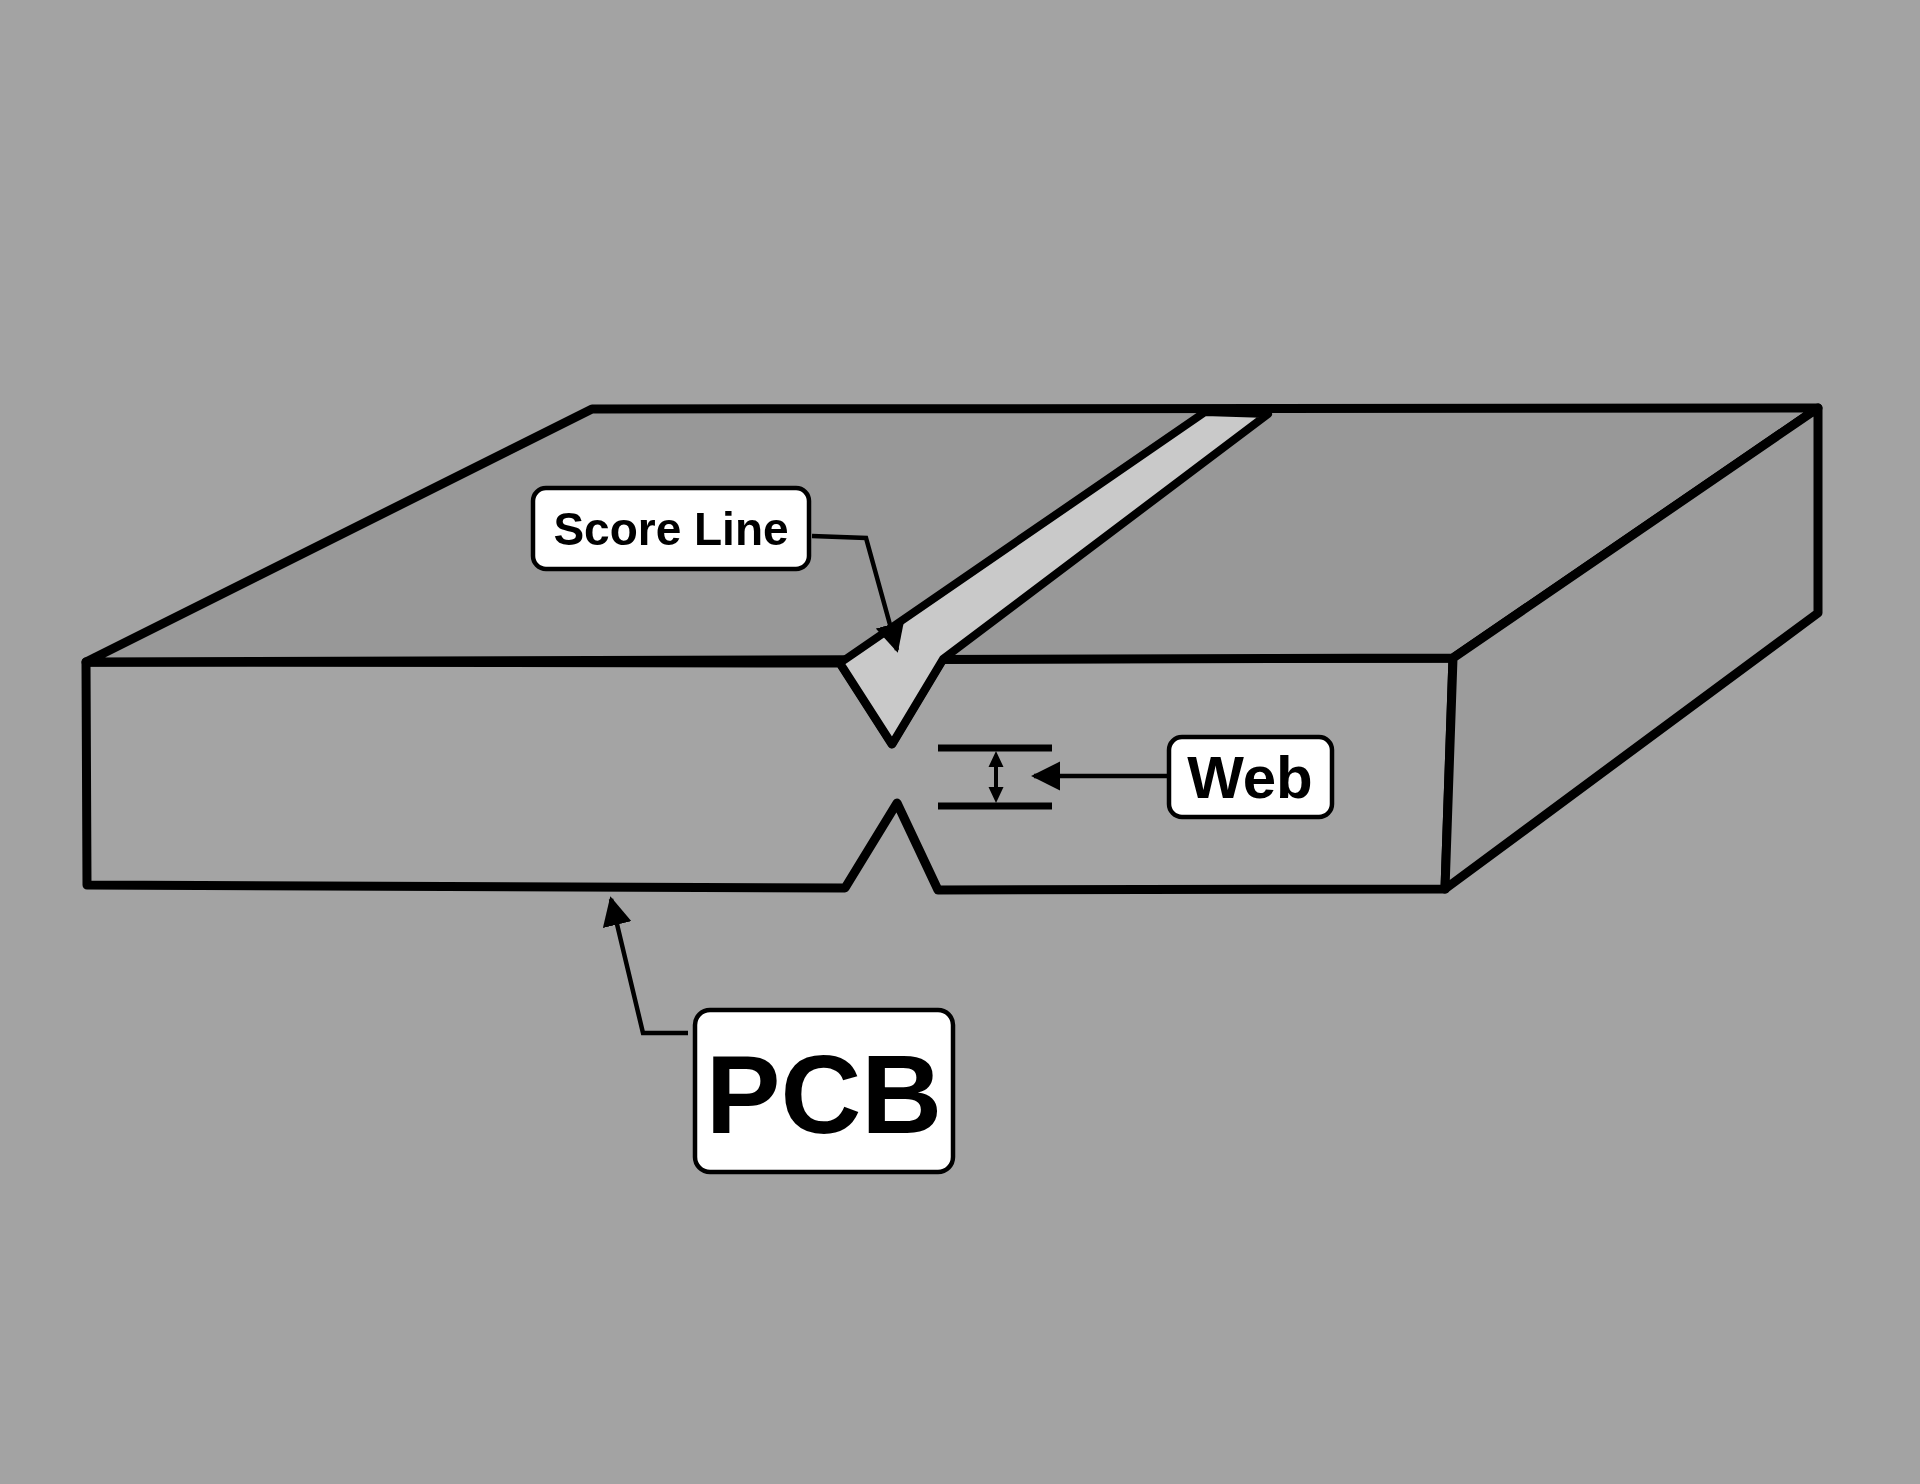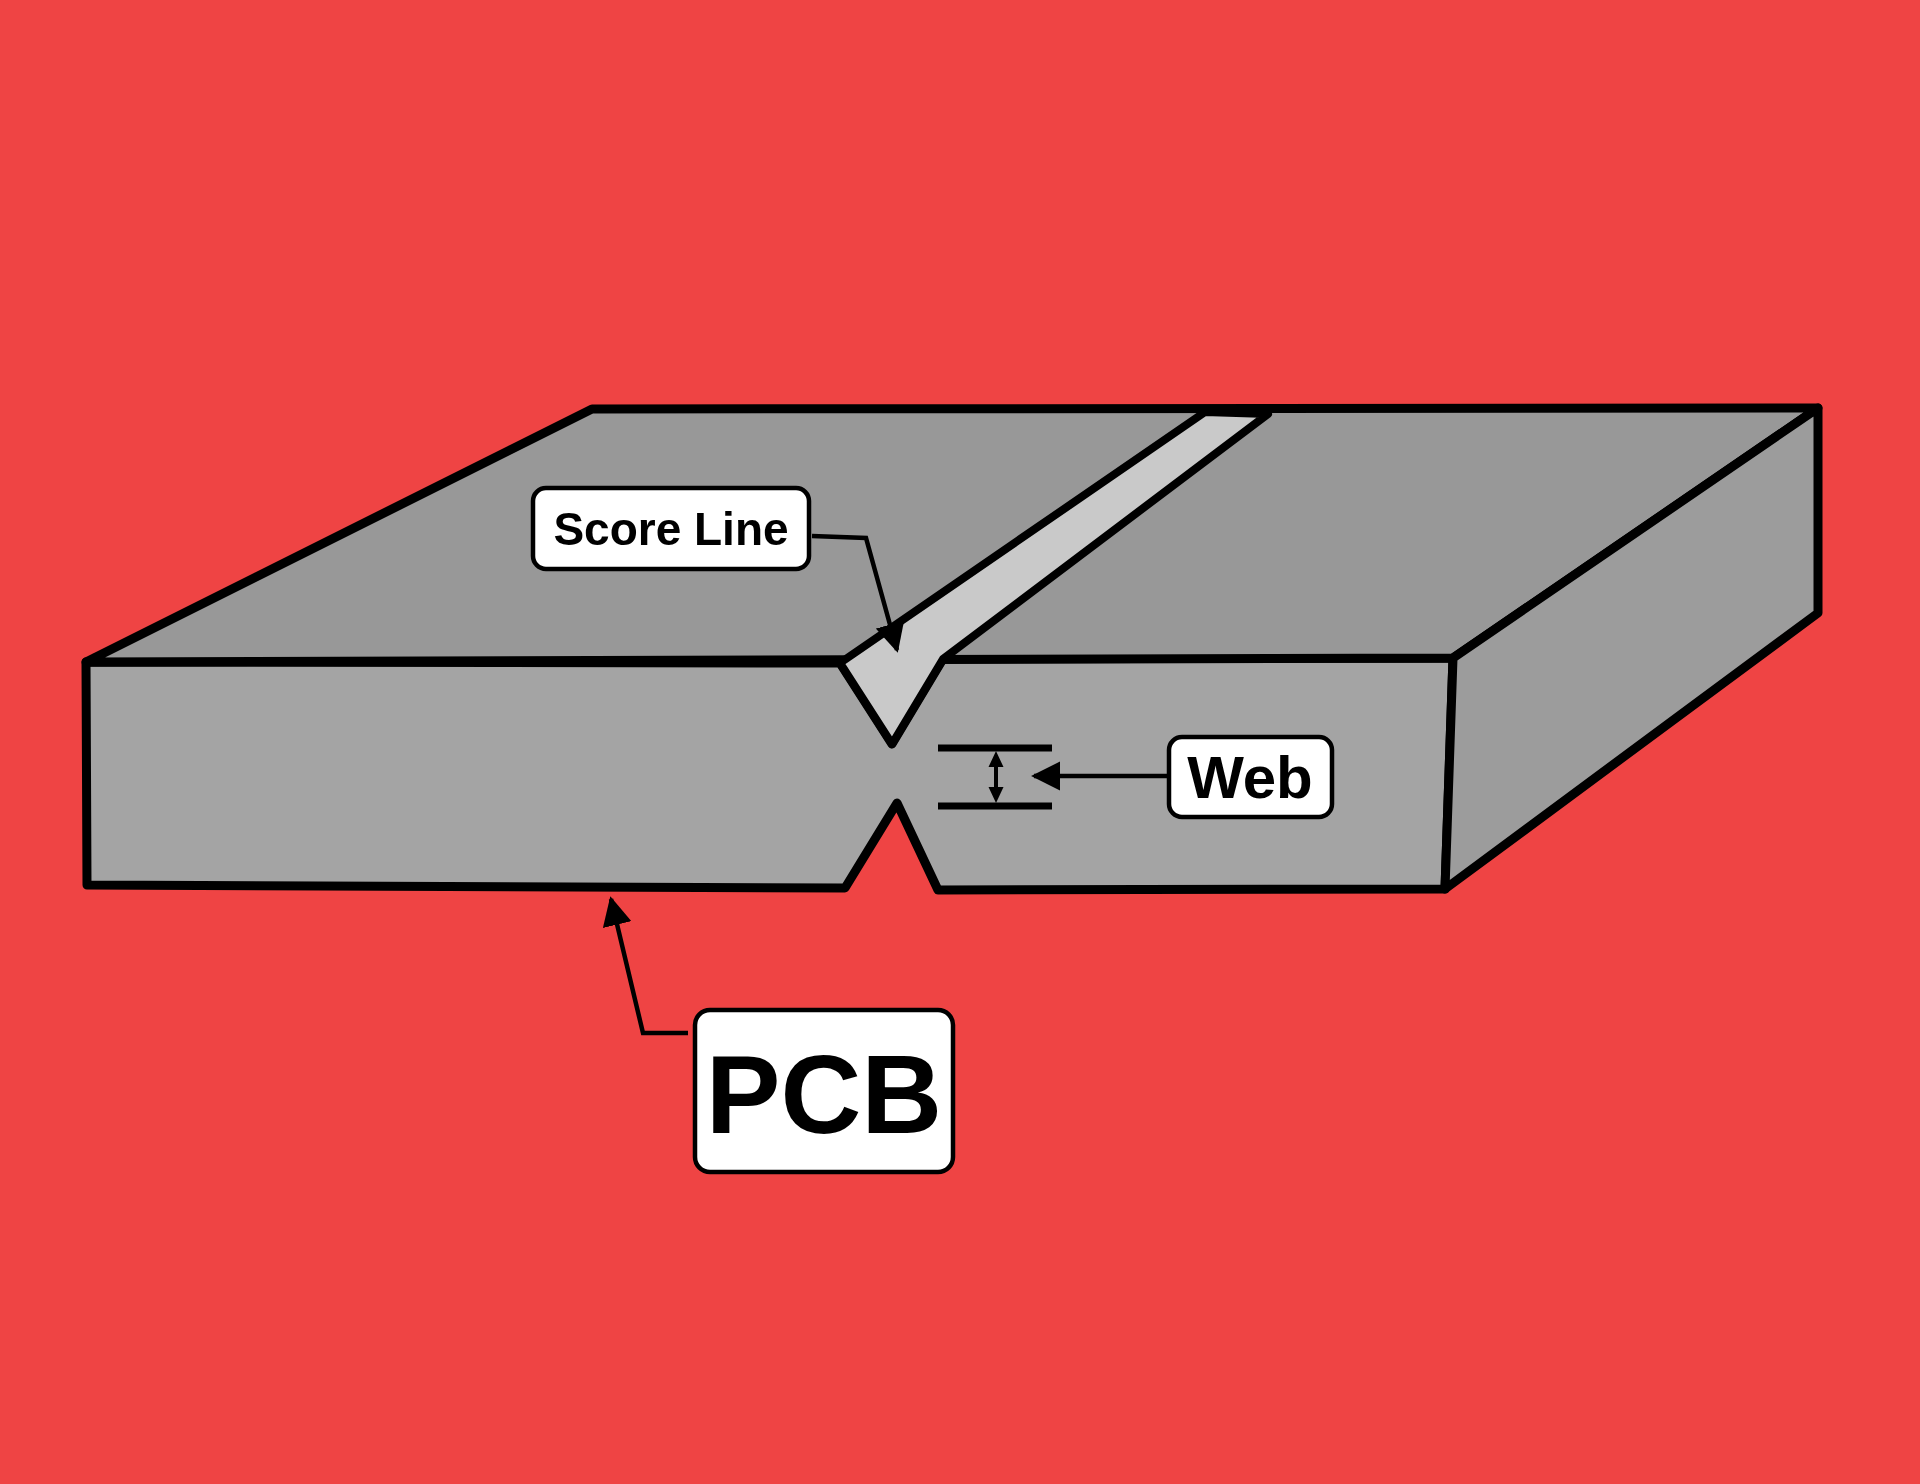--- a/index.html
+++ b/index.html
@@ -5,21 +5,21 @@
   html, body {
     margin: 0;
     padding: 0;
     background: #ffffff;
     font-family: "Liberation Sans", sans-serif;
   }
   .stage {
     position: relative;
     width: 1920px;
     height: 1484px;
-    background: #ef4444;
+    background: #a3a3a3;
     overflow: hidden;
   }
   svg { display: block; }
   .face {
     stroke: #000000;
     stroke-width: 9;
     stroke-linejoin: round;
   }
   .groove {
     stroke: #000000;

